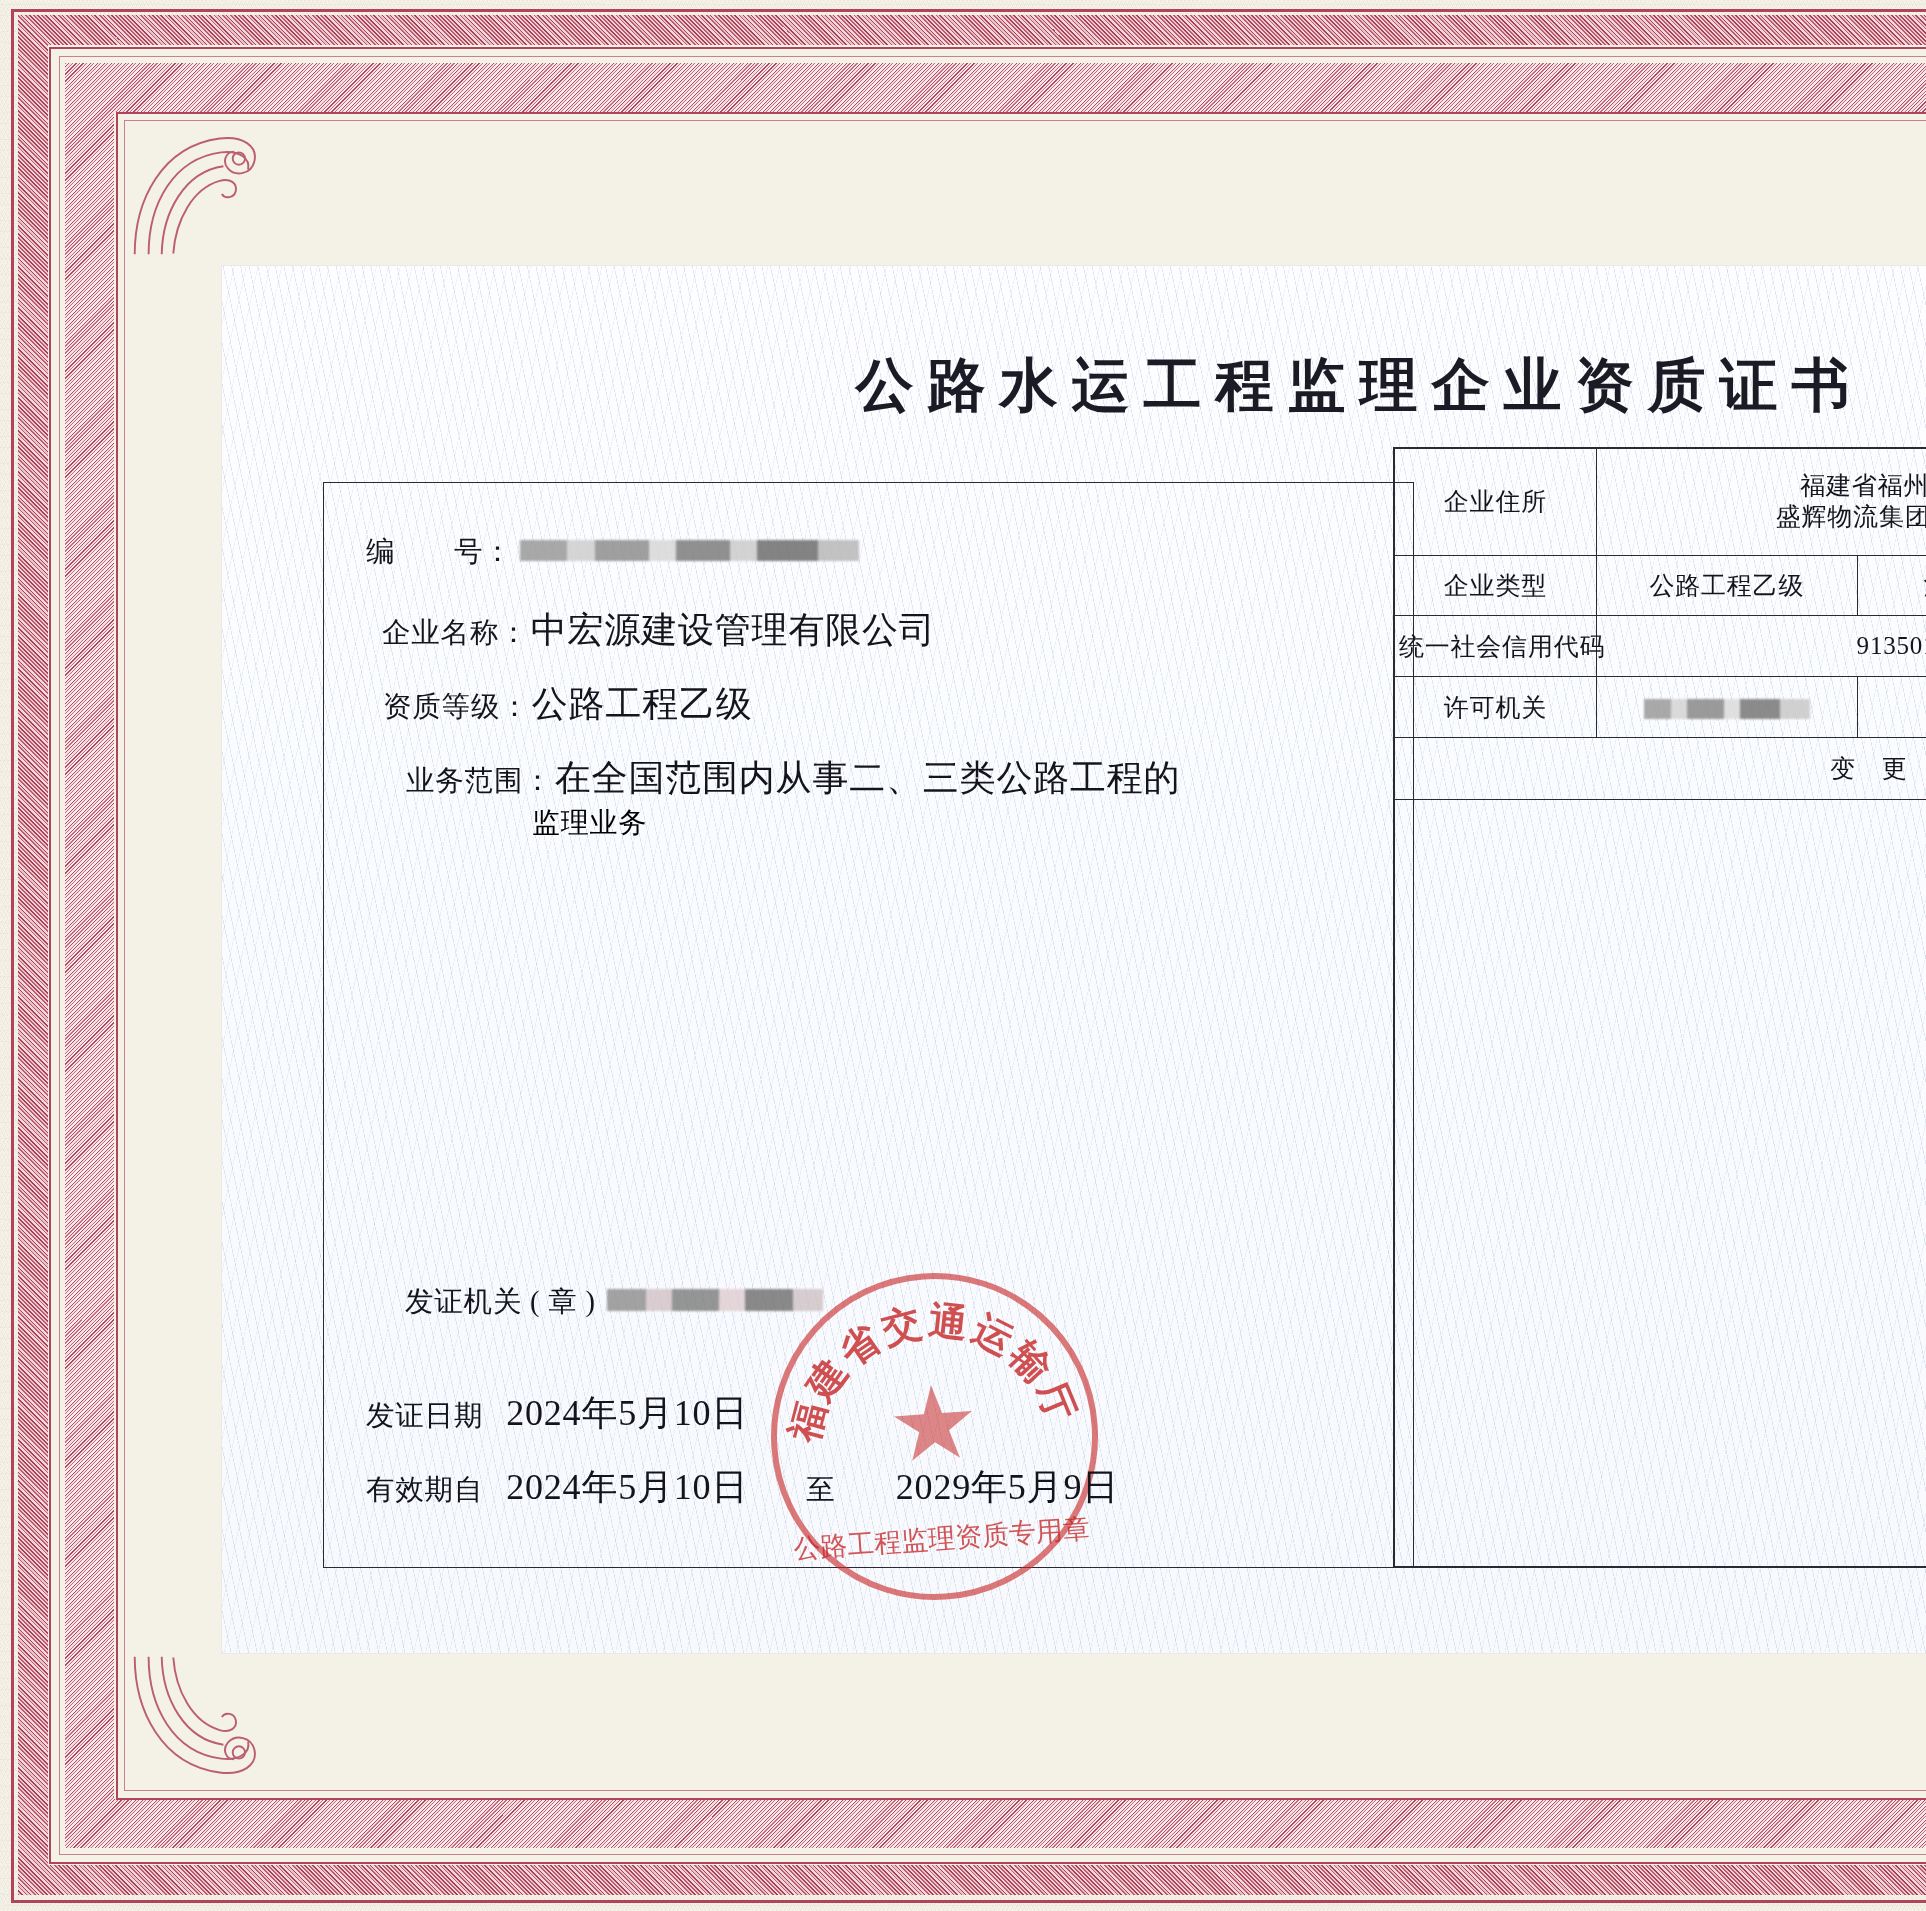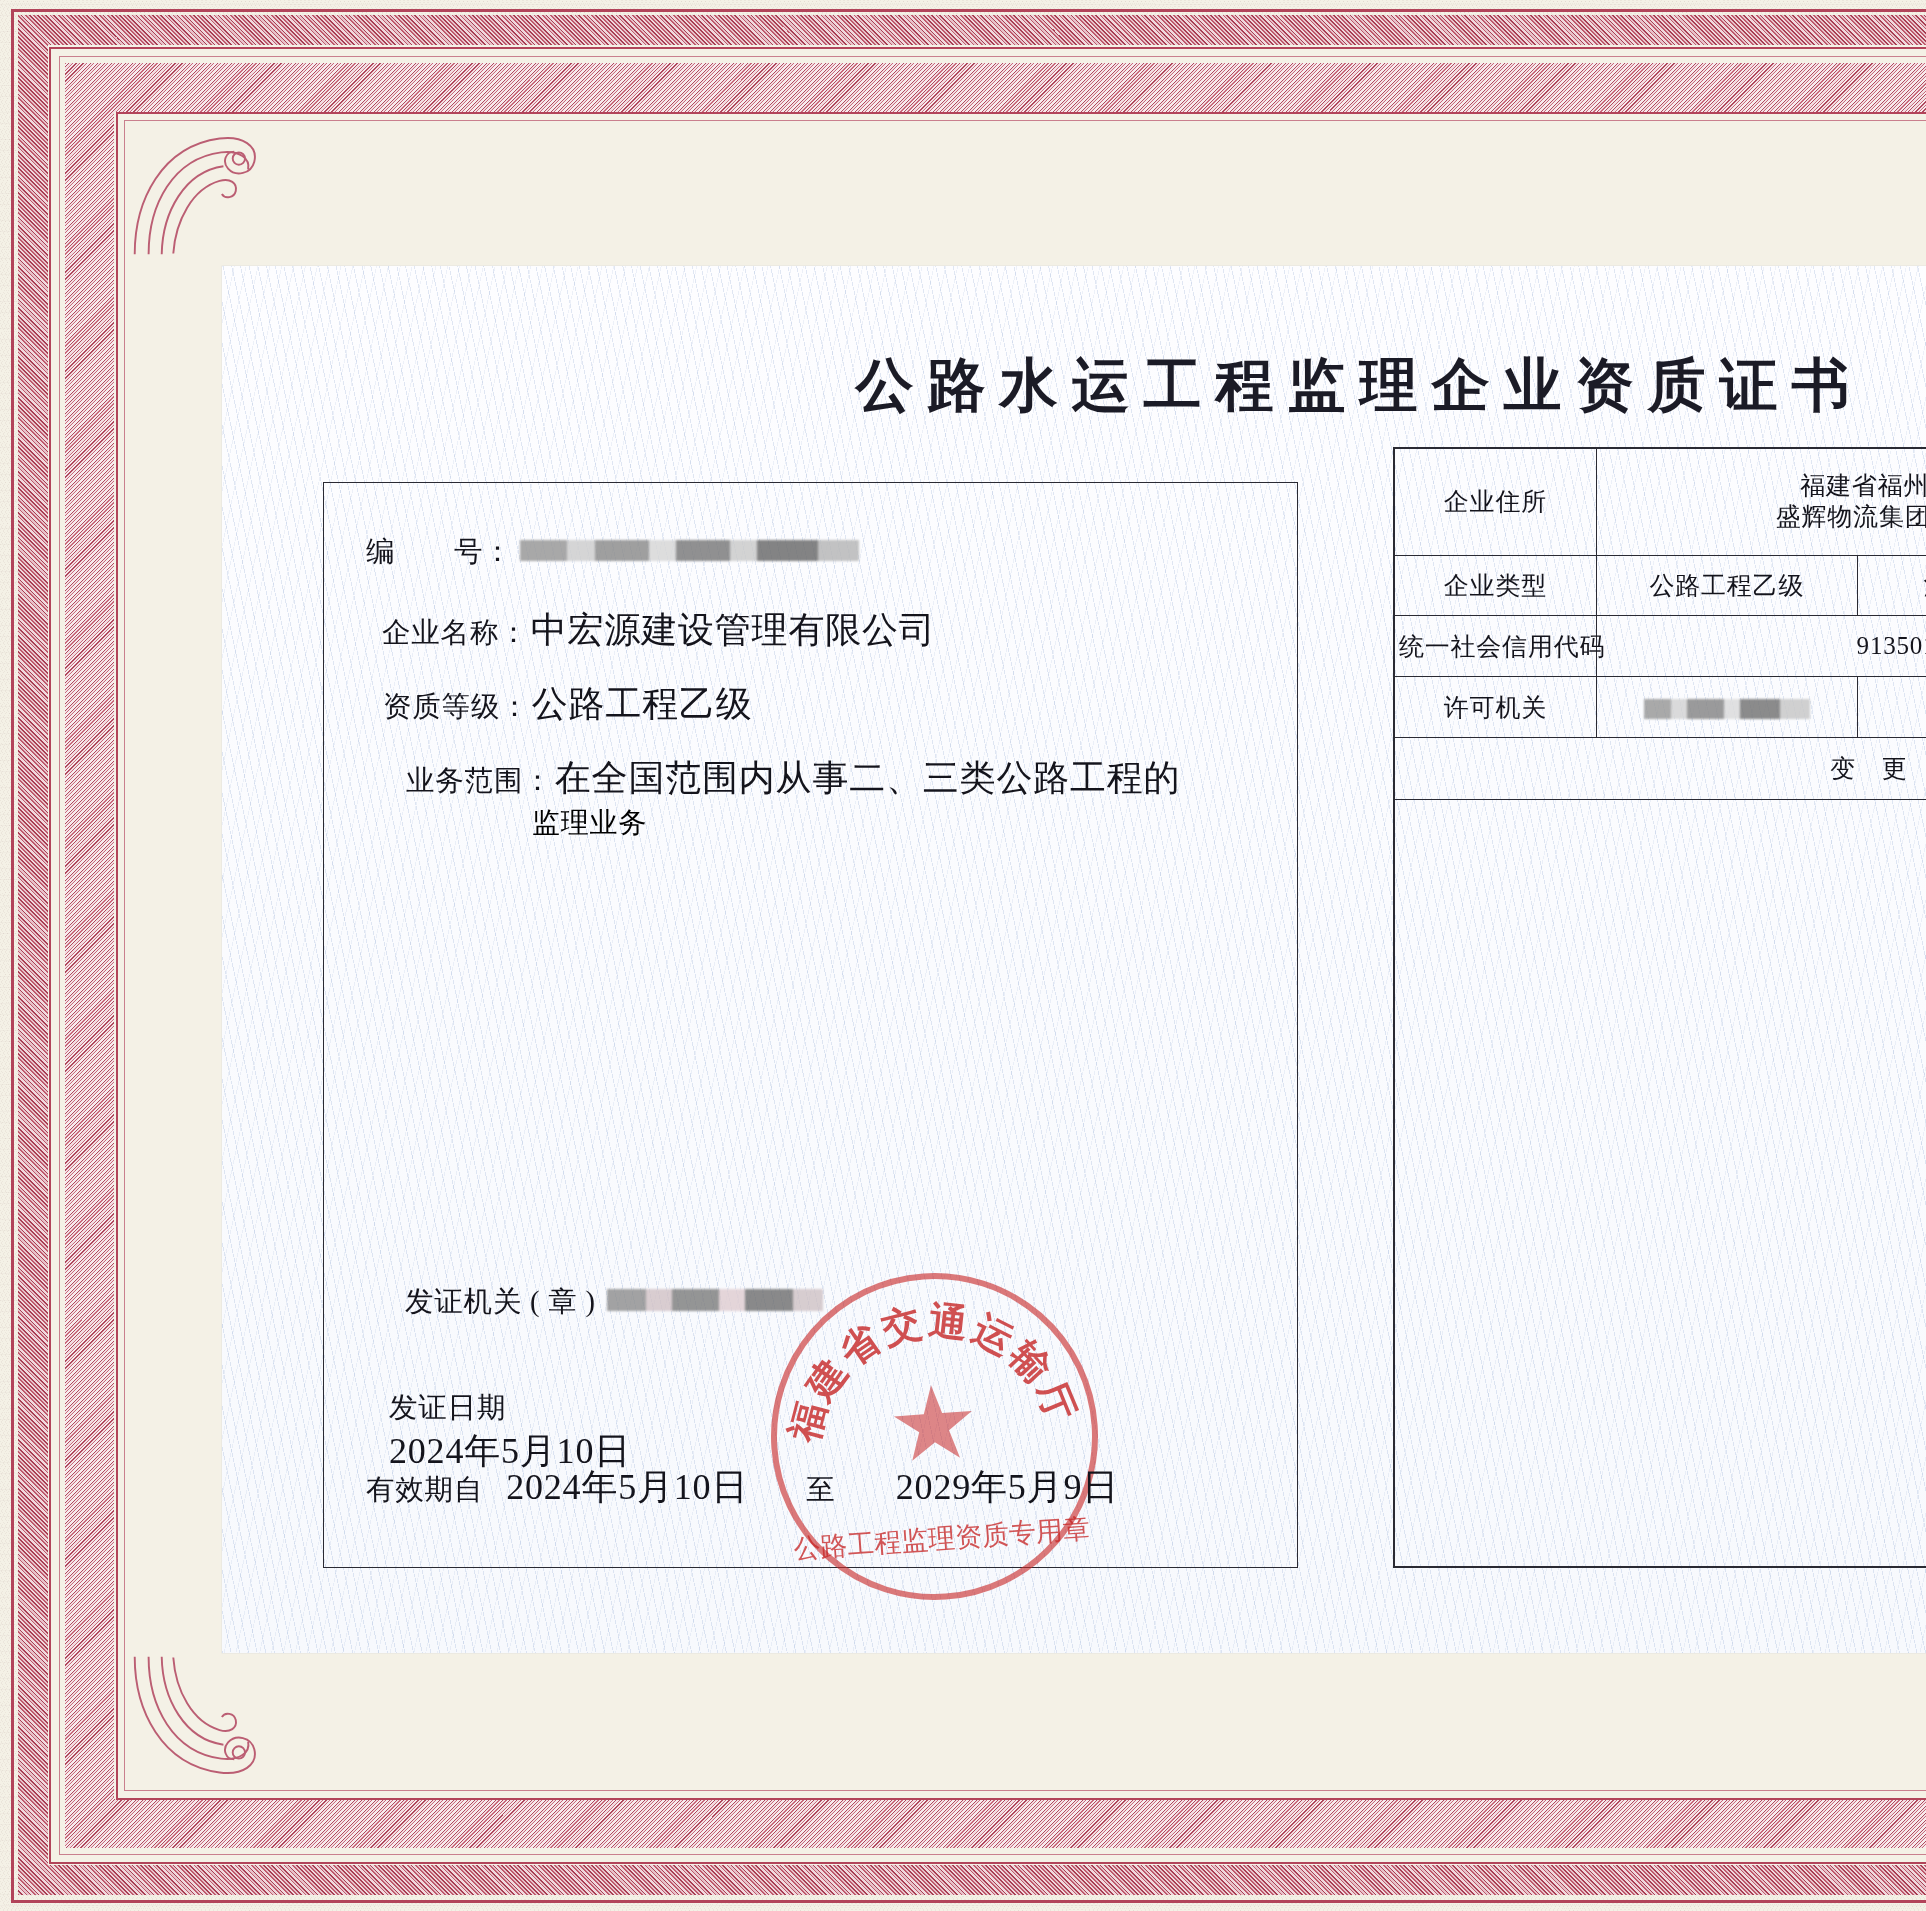--- a/index.html
+++ b/index.html
@@ -140,21 +140,21 @@
     letter-spacing: 14px;
     color: #1b1b26;
     text-indent: 14px;
   }
 
   
   .left-box {
     position: absolute;
     left: 101px;
     top: 216px;
-    width: 975px;
+    width: 1091px;
     height: 1086px;
     border: 1.5px solid #2a2a33;
     box-sizing: border-box;
   }
   .field-row {
     position: absolute;
     display: flex;
     align-items: baseline;
     font-size: 28.5px;
     color: #14141c;
@@ -182,21 +182,21 @@
   }
   .r-no { width: 339px; margin-left: 7.7px; }
 
   .field-no     { left: 42px; top: 50px; }
   .field-name   { left: 42px; top: 123px; margin-left: 16px; }
   .field-grade  { left: 59px; top: 197px; }
   .field-scope  { left: 42px; top: 271px; margin-left: 40px; }
   .scope-line2  { left: 208px; top: 321px; font-size: 28px; letter-spacing: 0.8px; position: absolute; }
 
   .field-issuer { left: 42px; top: 800px; margin-left: 39px; }
-  .field-issuedate { left: 42px; top: 906px; flex-direction: column; }
+  .field-issuedate { left: 42px; top: 906px; }
   .field-valid  { left: 42px; top: 980px; }
   .valid-to-label { margin-left: 58px; margin-right: 58px; }
 
   .issuer-redact {
     display:inline-block;
     width: 216px; height: 21.6px;
     margin-left: 11.6px;
     background: linear-gradient(90deg,#8d8d8d 0 18%, #d2c2c6 18% 30%, #7c7c7c 30% 52%, #e0cdd1 52% 64%, #6e6e6e 64% 86%, #cfc2c5 86% 100%);
     filter: blur(1.2px);
     opacity: .8;

